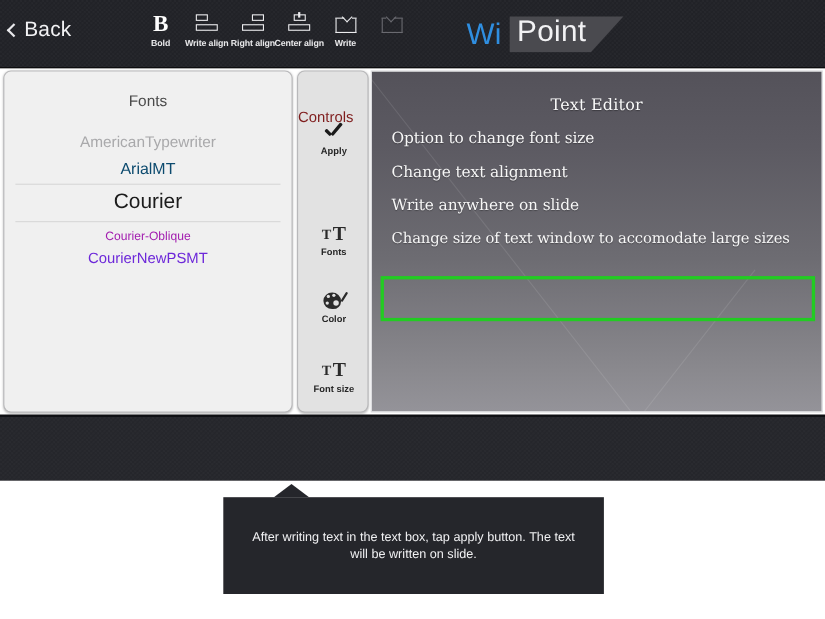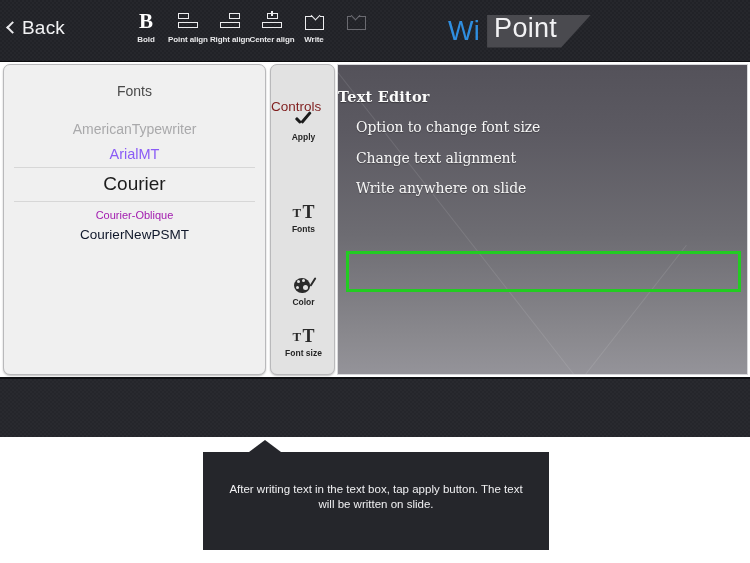--- a/index.html
+++ b/index.html
@@ -56,59 +56,59 @@
   .undo-ic { width: 19px; height: 16px; position: relative; }
   .undo-ic .box { position: absolute; left: 0; top: 2px; width: 19px; height: 14px; border: 1.6px solid #ececee; border-top-color: transparent; }
   .undo-ic .top { position: absolute; left: 0; top: 2px; width: 8px; height: 0; border-top: 1.6px solid #ececee; }
   .undo-ic .topr { position: absolute; right: 0; top: 2px; width: 4px; height: 0; border-top: 1.6px solid #ececee; }
   .undo-ic .arw { position: absolute; left: 7px; top: -2px; width: 7px; height: 7px; border-left: 1.6px solid #ececee; border-bottom: 1.6px solid #ececee; transform: rotate(-45deg); }
   .tool.disabled .undo-ic .box, .tool.disabled .undo-ic .top, .tool.disabled .undo-ic .topr { border-color: #6a6a70; border-top-color: transparent; }
   .tool.disabled .undo-ic .top, .tool.disabled .undo-ic .topr { border-top-color: #6a6a70; }
   .tool.disabled .undo-ic .arw { border-color: #6a6a70; }
 
   
-  .logo-wrap { position: absolute; left: 448px; top: 13px; height: 36px; display: flex; align-items: center; }
+  .logo-wrap { position: absolute; left: 424px; top: 13px; height: 36px; display: flex; align-items: center; }
   .logo-wi { font-size: 27px; color: #2f8ee0; letter-spacing: .3px; padding-right: 7px; line-height: 1; }
   .logo-pt-shape {
     position: relative; height: 33px; display: flex; align-items: flex-start;
     background: #4a4a4f; padding: 0 34px 0 7px;
     clip-path: polygon(0 0, 100% 0, calc(100% - 30px) 100%, 0 100%);
   }
   .logo-point { font-size: 27px; color: #f2f2f4; letter-spacing: .3px; line-height: 1; }
 
   
   .fonts-panel {
     position: absolute; left: 3px; top: 64px; width: 263px; height: 311px;
     background: #f0f0f0; border: 1px solid #b9b9bb; border-radius: 7px;
     box-shadow: 0 1px 2px rgba(0,0,0,.25);
     overflow: hidden;
   }
   .panel-title { text-align: center; font-size: 14px; color: #4a4a4a; margin-top: 18px; }
   .picker { position: relative; margin-top: 22px; height: 150px; }
   .pk { display: block; text-align: center; white-space: nowrap; }
   .pk-0 { font-size: 14px; color: #a9a9ab; margin-top: 7px; }
-  .pk-1 { font-size: 14.5px; color: #8b5cf6; margin-top: 9px; }
+  .pk-1 { font-size: 14.5px; color: #0c4a6e; margin-top: 9px; }
   .sel-band { position: relative; border-top: 1px solid #d7d7d7; border-bottom: 1px solid #d7d7d7; margin: 5px 10px 0 10px; padding: 5px 0 6px 0; }
   .pk-sel { font-size: 19px; color: #1c1c1c; }
   .pk-3 { font-size: 11px; color: #a21caf; margin-top: 7px; }
-  .pk-4 { font-size: 13.5px; color: #0f172a; margin-top: 6px; }
+  .pk-4 { font-size: 13.5px; color: #6d28d9; margin-top: 6px; }
   .pk-5 { font-size: 11.5px; color: #cfcfd1; margin-top: 4px; }
 
   
   .controls-panel {
     position: absolute; left: 270px; top: 64px; width: 65px; height: 311px;
     background: #e2e2e2; border: 1px solid #b9b9bb; border-radius: 7px;
     box-shadow: 0 1px 2px rgba(0,0,0,.25);
   }
   .controls-title { text-align: left; font-size: 13.5px; color: #7f1d1d; margin-top: 34px; }
   .ctrl { position: absolute; left: 0; width: 65px; display: flex; flex-direction: column; align-items: center; cursor: pointer; }
   .ctrl .clabel { font-size: 8.5px; color: #262626; font-weight: bold; margin-top: 3px; }
   .ctrl-apply { top: 48px; }
   .ctrl-fonts { top: 138px; }
-  .ctrl-color { top: 212px; }
+  .ctrl-color { top: 200px; }
   .ctrl-size  { top: 262px; }
   .check { width: 20px; height: 16px; position: relative; }
   .check:before { content:""; position:absolute; left:1px; top:6px; width:7px; height:2.6px; background:#1b1b1b; transform: rotate(45deg); border-radius:1px; }
   .check:after  { content:""; position:absolute; left:5px; top:3px; width:14px; height:2.8px; background:#1b1b1b; transform: rotate(-50deg); border-radius:1px; }
 
   .tt { position: relative; width: 22px; height: 18px; }
   .tt .t { position: absolute; color: #2a2a2a; font-family: "Liberation Serif", serif; font-weight: bold; line-height: 1; }
   .tt .t-sm { left: 0; top: 3px; font-size: 13px; }
   .tt .t-lg { right: 0; top: 0; font-size: 18px; }
 
@@ -130,22 +130,22 @@
     border: 1px solid #d9d9dc;
     background:
       linear-gradient(180deg, #54525a 0%, #5c5a62 22%, #6d6c72 55%, #8a898e 88%, #949399 100%);
     overflow: hidden;
   }
   .slide .diag { position: absolute; pointer-events: none; background: rgba(255,255,255,.10); }
   .slide .d1 { left: -30px; top: -30px; width: 1.4px; height: 640px; transform: rotate(-38deg); transform-origin: top left; }
   .slide .d2 { right: 60px; top: 180px; width: 1.4px; height: 260px; transform: rotate(38deg); transform-origin: top left; }
 
   .slide-title {
-    position: relative; text-align: left; color: #fbfbfb;
-    font-family: "DejaVu Serif", serif; font-weight: bold; font-size: 14.5px;
+    position: relative; text-align: center; color: #fbfbfb;
+    font-family: "DejaVu Serif", serif; font-weight: normal; font-size: 14.5px;
     margin-top: 23px; letter-spacing: .2px;
     text-shadow: 0 1px 1px rgba(0,0,0,.35);
   }
   .slide-lines { position: relative; margin-top: 14px; padding-left: 18px; }
   .slide-line {
     color: #f7f7f7; font-family: "DejaVu Serif", serif; font-size: 14px;
     margin-bottom: 14.5px; letter-spacing: -.1px; white-space: nowrap;
     text-shadow: 0 1px 1px rgba(0,0,0,.3);
   }
   .slide-line.last { font-size: 13.4px; margin-bottom: 0; }
@@ -161,21 +161,21 @@
     background: #25262b;
     background-image:
       linear-gradient(45deg, rgba(255,255,255,.02) 25%, transparent 25%, transparent 75%, rgba(255,255,255,.02) 75%),
       linear-gradient(45deg, rgba(255,255,255,.02) 25%, transparent 25%, transparent 75%, rgba(255,255,255,.02) 75%);
     background-size: 4px 4px; background-position: 0 0, 2px 2px;
     border-top: 2px solid #0f1013;
   }
 
   
   .tooltip {
-    position: absolute; left: 203px; top: 452px; width: 346px; height: 98px;
+    position: absolute; left: 203px; top: 452px; width: 346px; height: 88px;
     background: #25262b;
   }
   .tooltip .arrow {
     position: absolute; left: 46px; top: -12px; width: 0; height: 0;
     border-left: 16px solid transparent; border-right: 16px solid transparent;
     border-bottom: 12px solid #25262b;
   }
   .tooltip .ttext {
     position: absolute; left: 0; right: 0; top: 30px;
     text-align: center; color: #f0f0f2; font-size: 11.5px; line-height: 15px;
@@ -203,21 +203,21 @@
         <span class="tlabel">Bold</span>
       </div>
 
       <div class="tool">
         <span class="glyph">
           <span class="align">
             <i class="bar-half" style="left:0;top:0;"></i>
             <i class="bar-full" style="top:9px;"></i>
           </span>
         </span>
-        <span class="tlabel">Point align</span>
+        <span class="tlabel">Write align</span>
       </div>
 
       <div class="tool">
         <span class="glyph">
           <span class="align">
             <i class="bar-half" style="right:0;top:0;"></i>
             <i class="bar-full" style="top:9px;"></i>
           </span>
         </span>
         <span class="tlabel">Right align</span>
@@ -321,20 +321,21 @@
   <div class="slide">
     <i class="diag d1"></i>
     <i class="diag d2"></i>
 
     <div class="slide-title">Text Editor</div>
 
     <div class="slide-lines">
       <div class="slide-line">Option to change font size</div>
       <div class="slide-line">Change text alignment</div>
       <div class="slide-line">Write anywhere on slide</div>
+      <div class="slide-line last">Change size of text window to accomodate large sizes</div>
     </div>
 
     <div class="textbox" placeholder=""></div>
   </div>
 
   <div class="darkband"></div>
 
   <div class="tooltip">
     <span class="arrow"></span>
     <div class="ttext">After writing text in the text box, tap apply button. The text will be written on slide.</div>

